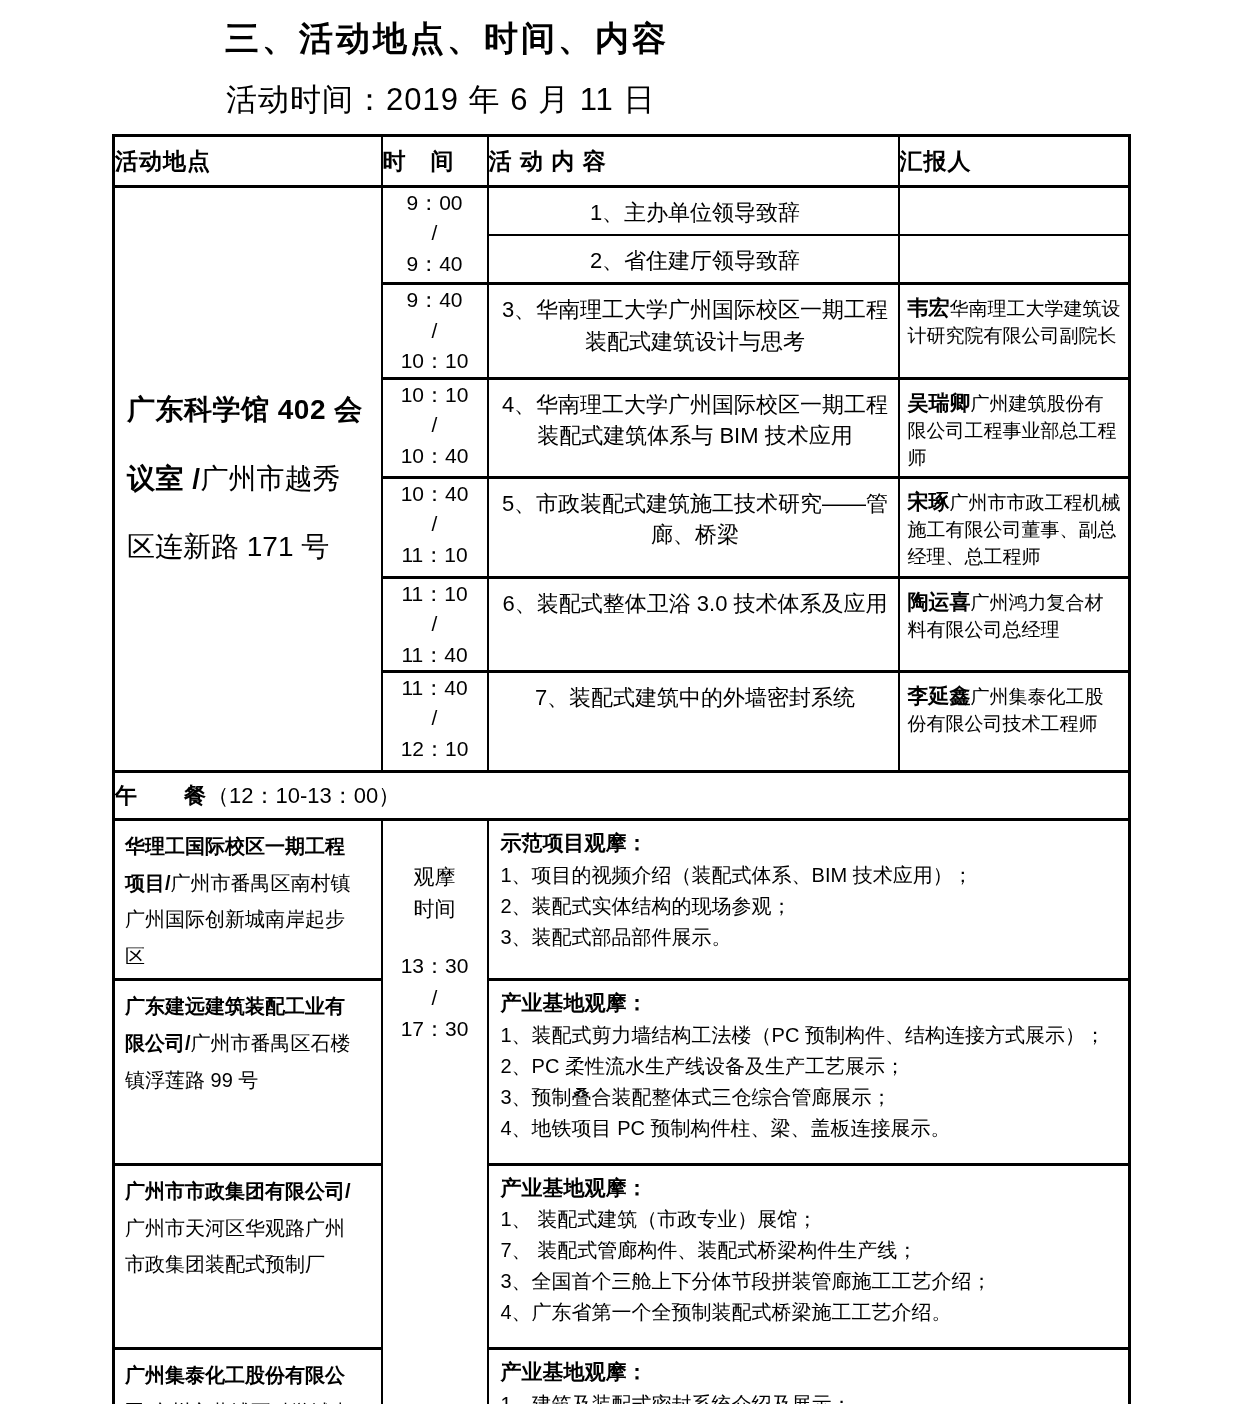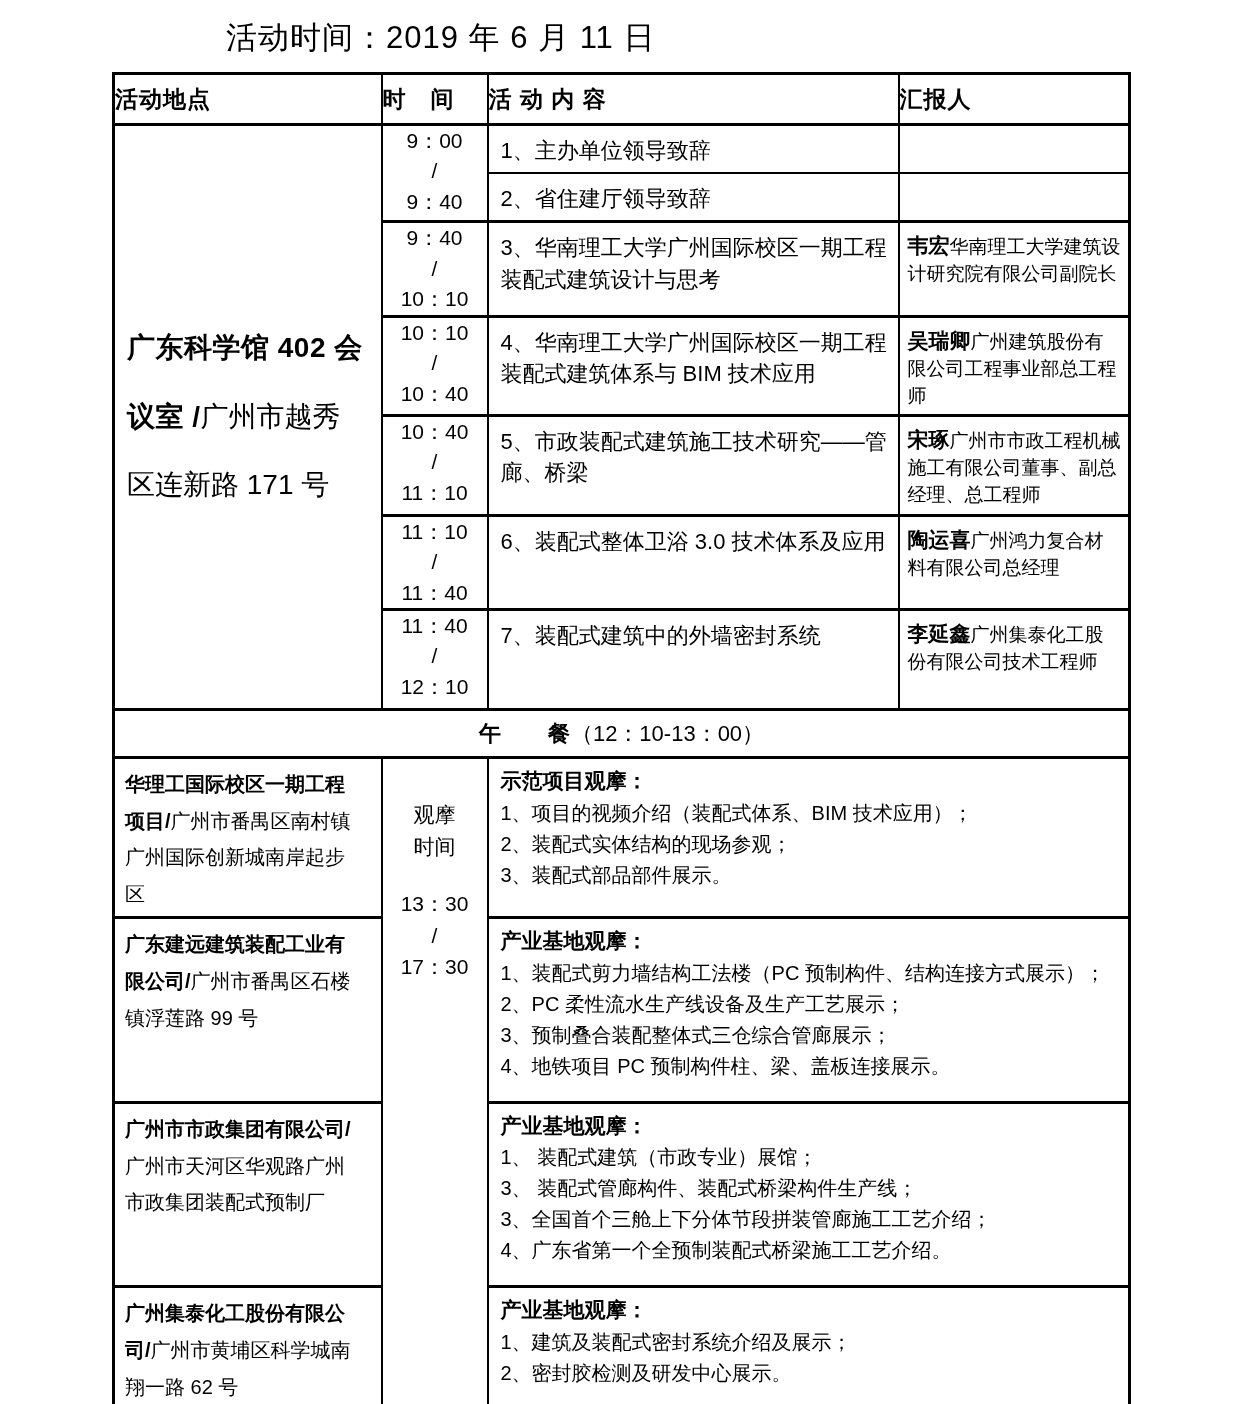--- a/index.html
+++ b/index.html
@@ -34,49 +34,50 @@
   .pre{white-space:pre-line;}
   
   td.loc-morning{
     vertical-align:middle;padding:9px 12px;font-size:28px;line-height:2.45;
   }
   td.loc-morning b{letter-spacing:.5px;}
   td.time-cell{
     text-align:center;font-size:21px;line-height:1.45;
   }
   td.content-m{
-    font-size:22px;line-height:1.42;padding:9px 8px 6px 12px;
+    font-size:22px;line-height:1.42;padding:9px 8px 6px 12px;text-align:center;
   }
   td.rep-cell{
     font-size:19px;line-height:1.42;padding:8px 6px 4px 8px;
   }
   td.rep-cell b{font-size:21px;}
   
   td.lunch-cell{
-    text-align:center;font-size:22px;padding:8px 0 7px 0;vertical-align:middle;
+    font-size:22px;padding:8px 0 7px 0;vertical-align:middle;
   }
   td.lunch-cell b{letter-spacing:1px;}
   
   td.loc-a{
     font-size:20px;line-height:1.83;padding:7px 20px 4px 10px;
   }
   td.time-a{
     text-align:center;font-size:21px;line-height:1.5;padding-top:40px;
   }
   td.time-a .t2{margin-top:26px;}
   td.content-a{
     font-size:20px;line-height:1.55;padding:6px 6px 19px 12px;
   }
   td.content-a .hd{font-weight:bold;font-size:21px;}
 </style>
 </head>
 <body>
 
 <div class="page">
 
+  <div class="doc-title">三、活动地点、时间、内容</div>
   <div class="doc-subtitle">活动时间：2019 年 6 月 11 日</div>
 
   <table class="sched">
     <colgroup>
       <col class="c-loc">
         <col class="c-time">
         <col class="c-content">
         <col class="c-rep">
     </colgroup>
 
@@ -187,21 +188,21 @@
       </td>
     </tr>
 
     <tr class="major" style="height:156px">
       <td class="loc-a">
         <b>广州市市政集团有限公司/</b><span>广州市天河区华观路广州市政集团装配式预制厂</span>
       </td>
       <td class="content-a" colspan="2">
         <div class="hd">产业基地观摩：</div>
         <div>1、 装配式建筑（市政专业）展馆；</div>
-        <div>3、 装配式管廊构件、装配式桥梁构件生产线；</div>
+        <div>7、 装配式管廊构件、装配式桥梁构件生产线；</div>
         <div>3、全国首个三舱上下分体节段拼装管廊施工工艺介绍；</div>
         <div>4、广东省第一个全预制装配式桥梁施工工艺介绍。</div>
       </td>
     </tr>
 
     <tr class="major" style="height:93px">
       <td class="loc-a">
         <b>广州集泰化工股份有限公司/</b><span>广州市黄埔区科学城南翔一路 62 号</span>
       </td>
       <td class="content-a" colspan="2">

